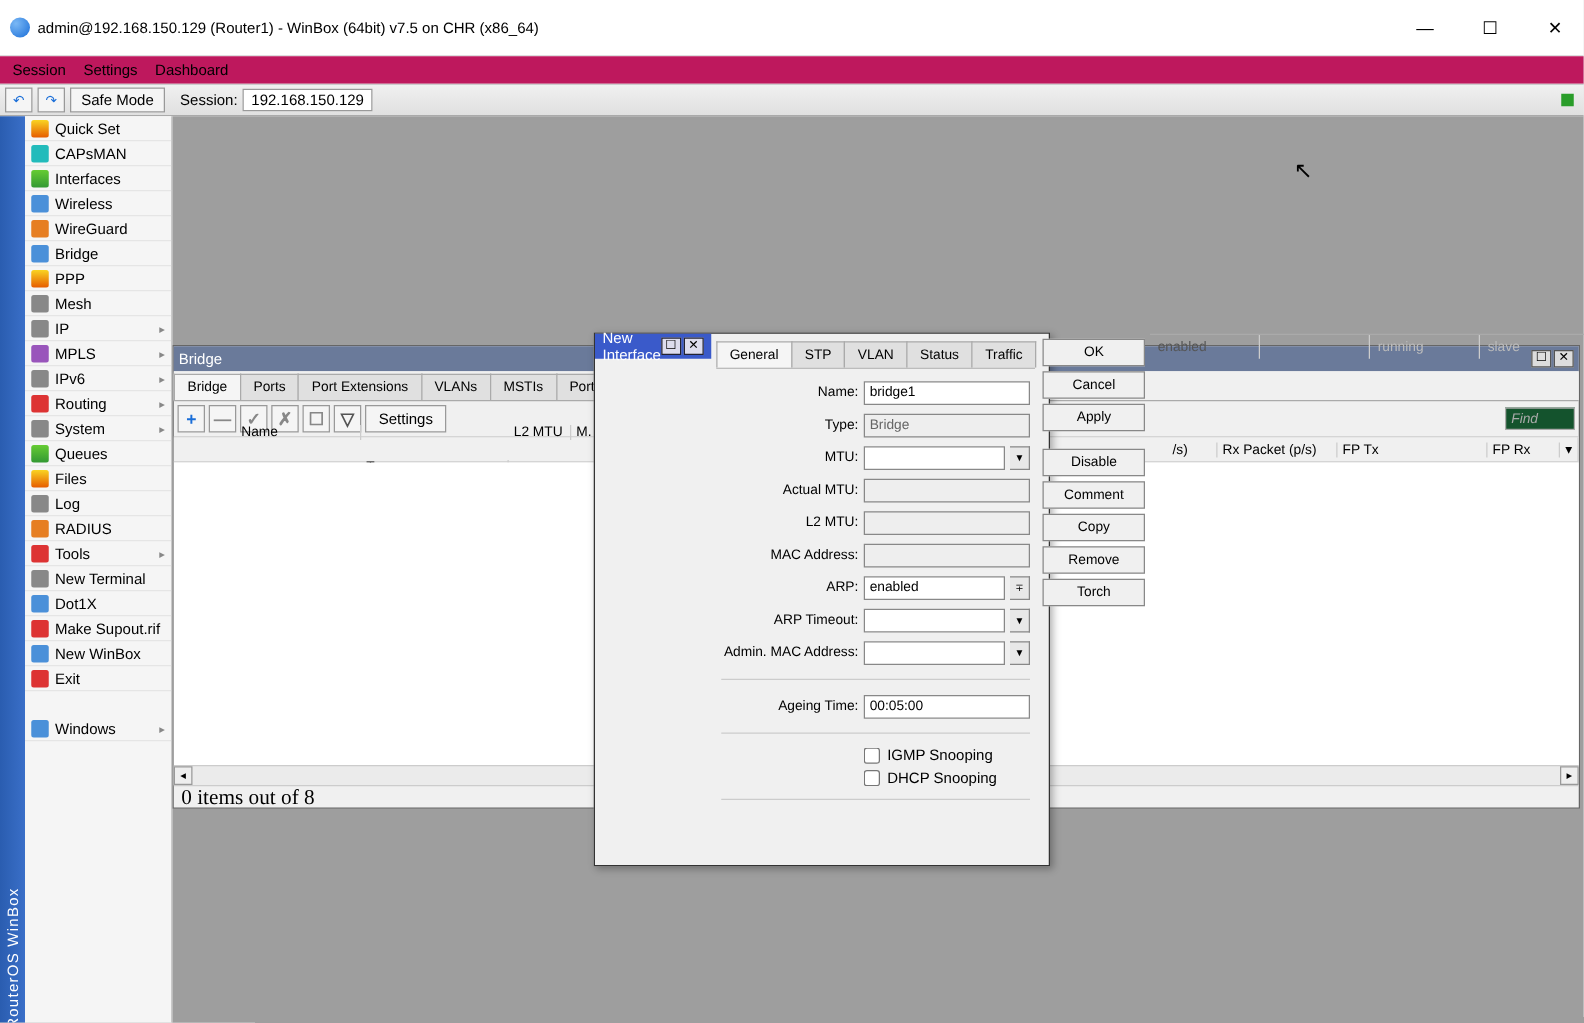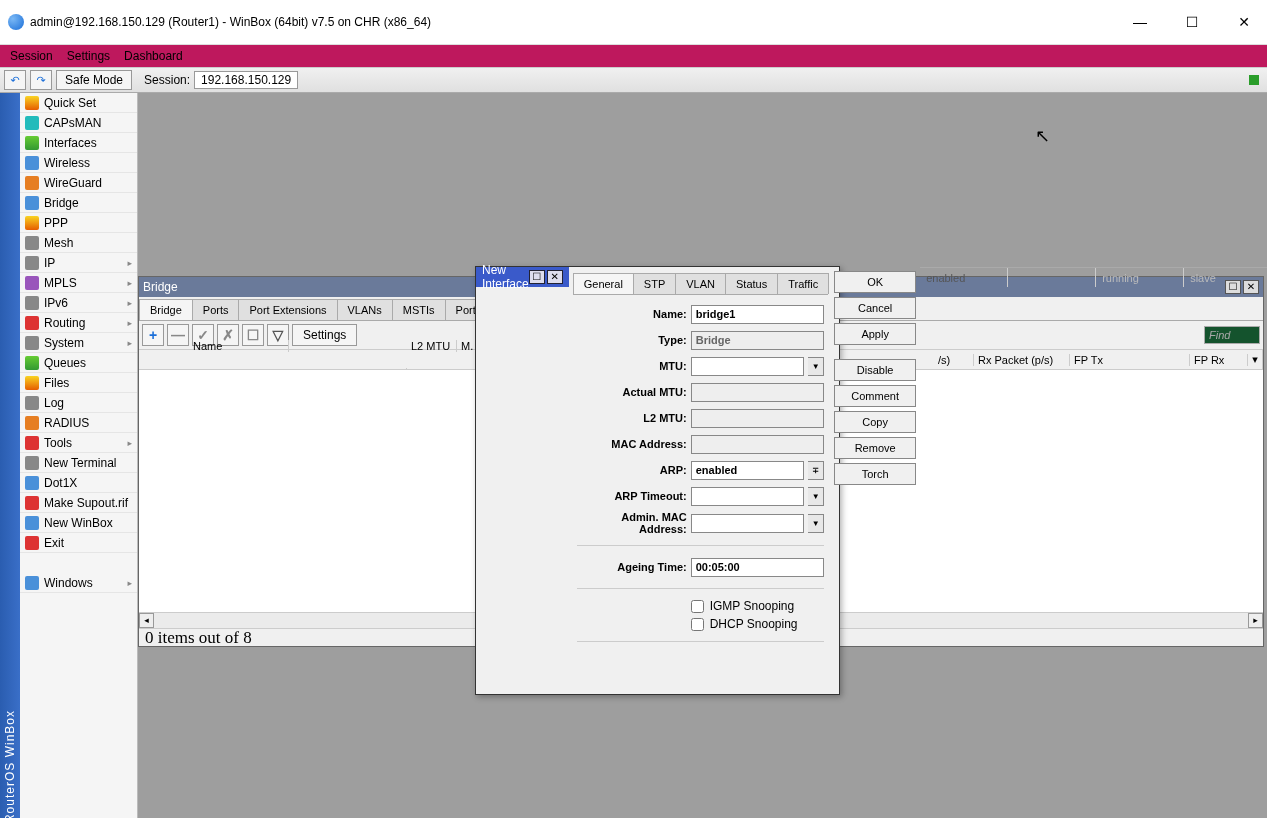--- a/index.html
+++ b/index.html
@@ -76,21 +76,21 @@
 
 .dialog { position: absolute; left: 337px; top: 145px; width: 365px; border: 1px solid #333; background: #f0f0f0; display: flex; flex-direction: row; box-shadow: 2px 2px 6px rgba(0,0,0,0.3); margin-top: 28px; }
 .dlg-titlebar { height: 20px; background: #3a5aca; color: #fff; display: flex; align-items: center; padding: 0 6px; font-size: 11px; }
 .dlg-titlebar .wc { margin-left: auto; display: flex; gap: 2px; }
 .dlg-titlebar .wc span { width: 16px; height: 14px; border: 1px solid #223; background: #dde; color: #000; text-align: center; line-height: 12px; font-size: 10px; }
 
 .dlg-body { display: flex; padding: 4px; gap: 6px; }
 .dlg-left { flex: 1; }
 .dlg-tabs { display: flex; border-bottom: 1px solid #aaa; height: 24px; align-items: flex-end; }
 .dlg-form { padding: 8px 4px; display: flex; flex-direction: column; gap: 4px; }
-.row { display: flex; align-items: center; gap: 4px; min-height: 22px; font-weight: bold; }
+.row { display: flex; align-items: center; gap: 4px; min-height: 22px; }
 .row label { width: 110px; text-align: right; font-size: 11px; }
 .row .inp { flex: 1; height: 19px; border: 1px solid #888; background: #fff; padding: 0 4px; font-size: 11px; display: flex; align-items: center; }
 .row .inp.readonly { background: #eee; color: #666; }
 .row .combo { width: 16px; height: 19px; border: 1px solid #888; background: #e8e8e8; display: flex; align-items: center; justify-content: center; font-size: 8px; border-left: none; }
 .chk { display: flex; align-items: center; gap: 6px; padding-left: 114px; }
 .chk input { width: 13px; height: 13px; }
 .sep { border-top: 1px solid #ccc; margin: 6px 0; }
 
 .dlg-right { width: 82px; display: flex; flex-direction: column; gap: 4px; }
 .dlg-btn { height: 22px; border: 1px solid #888; background: #f0f0f0; display: flex; align-items: center; justify-content: center; font-size: 11px; cursor: default; }

